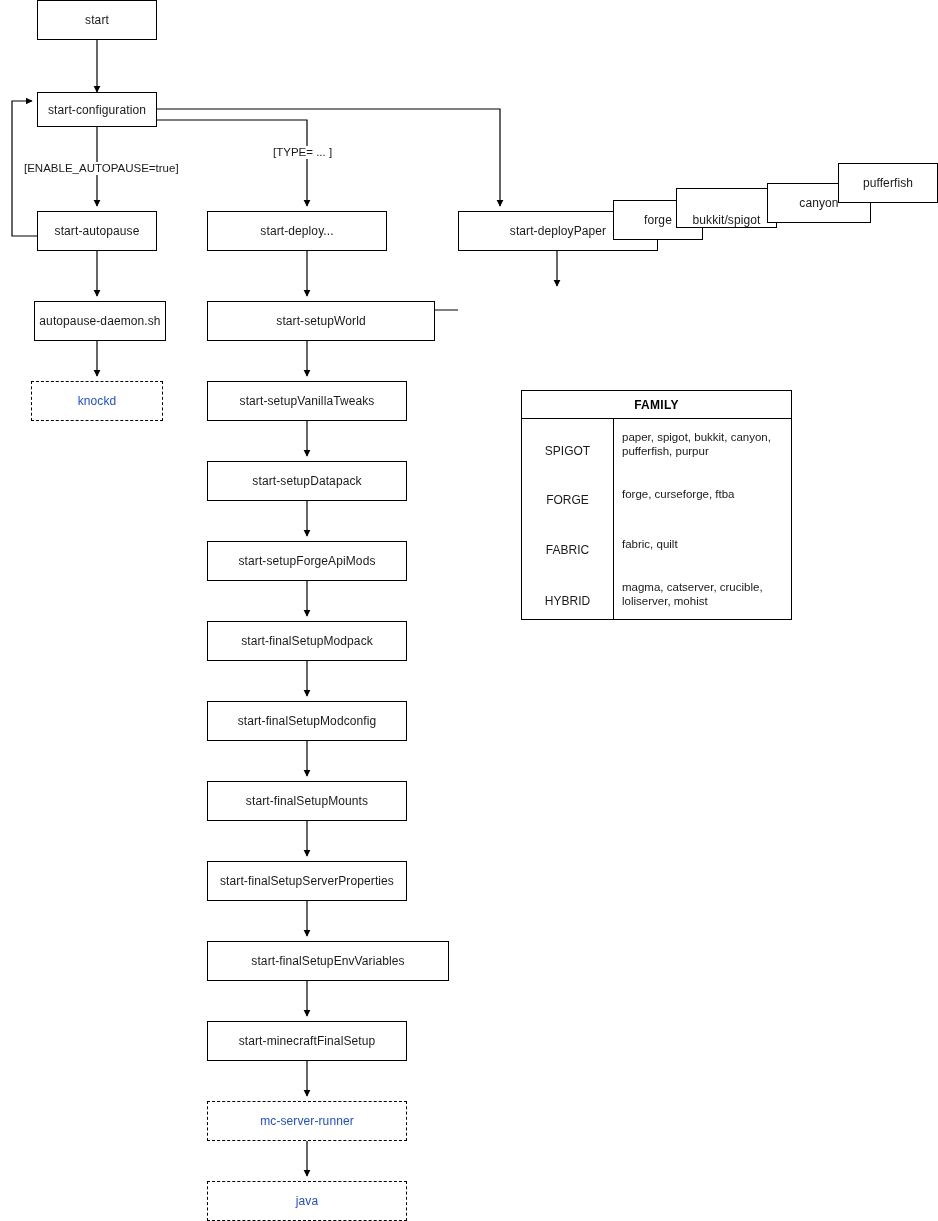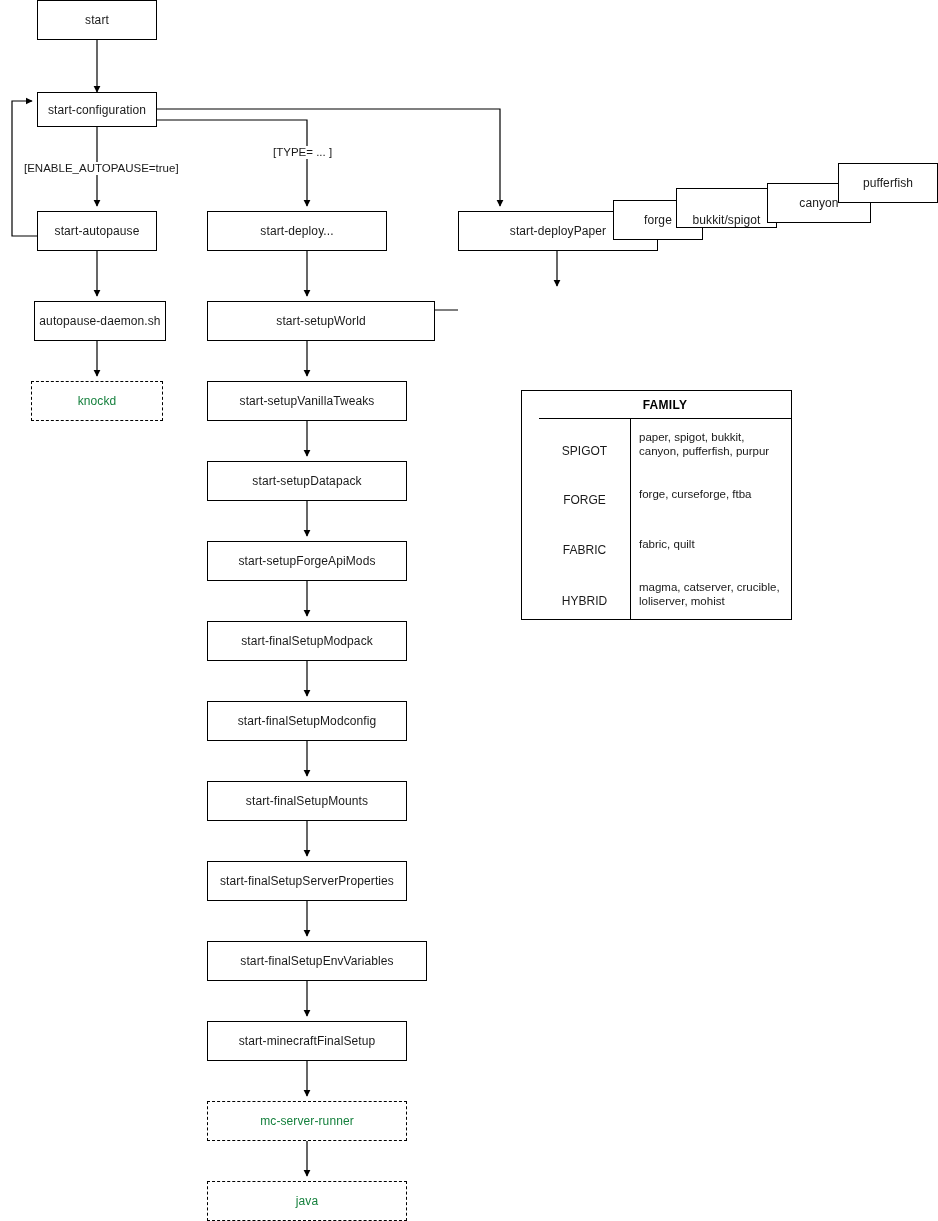--- a/index.html
+++ b/index.html
@@ -35,21 +35,21 @@
     align-items: center;
     justify-content: center;
     text-align: center;
     font-size: 12px;
     line-height: 14px;
     color: #1a1a1a;
     letter-spacing: 0.1px;
   }
   .node.dashed {
     border: 1px dashed #000000;
-    color: #15803d;
+    color: #1d4ed8;
   }
   .node.stacked {
     font-size: 12px;
   }
   .edge-label {
     position: absolute;
     background: #ffffff;
     font-size: 11.5px;
     line-height: 13px;
     color: #1a1a1a;
@@ -225,40 +225,40 @@
   </div>
 
   <div class="node" style="left:207px; top:781px;  width:200px; height:40px;">
     <span>start-finalSetupMounts</span>
   </div>
 
   <div class="node" style="left:207px; top:861px;  width:200px; height:40px;">
     <span>start-finalSetupServerProperties</span>
   </div>
 
-  <div class="node" style="left:207px; top:941px;  width:220px; height:40px;">
+  <div class="node" style="left:207px; top:941px;  width:242px; height:40px;">
     <span>start-finalSetupEnvVariables</span>
   </div>
 
   <div class="node" style="left:207px; top:1021px; width:200px; height:40px;">
     <span>start-minecraftFinalSetup</span>
   </div>
 
   <div class="node dashed" style="left:207px; top:1101px; width:200px; height:40px;">
     <span>mc-server-runner</span>
   </div>
 
   <div class="node dashed" style="left:207px; top:1181px; width:200px; height:40px;">
     <span>java</span>
   </div>
 
   <div class="edge-label" style="left:22px; top:162px;">[ENABLE_AUTOPAUSE=true]</div>
   <div class="edge-label" style="left:271px; top:146px;">[TYPE= ... ]</div>
 
-  <div id="legend" style="left:521px; top:390px; width:271px;padding-left:17px;">
+  <div id="legend" style="left:521px; top:390px; width:271px;">
     <div class="legend-header">FAMILY</div>
     <div class="legend-body">
       <div class="legend-divider"></div>
 
       <div class="legend-row two-line">
         <div class="legend-key">SPIGOT</div>
         <div class="legend-val">paper, spigot, bukkit, canyon, pufferfish, purpur</div>
       </div>
 
       <div class="legend-row">

